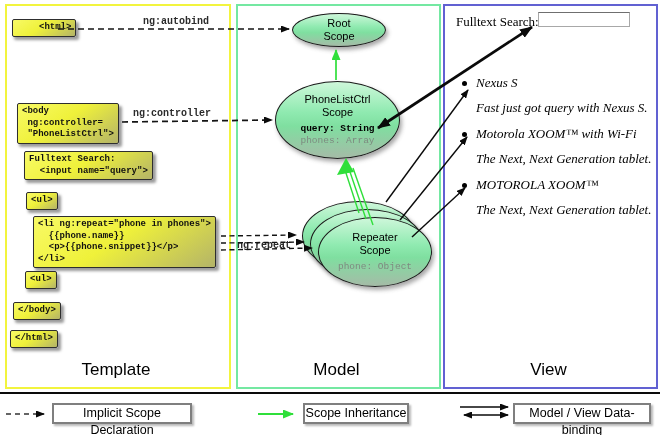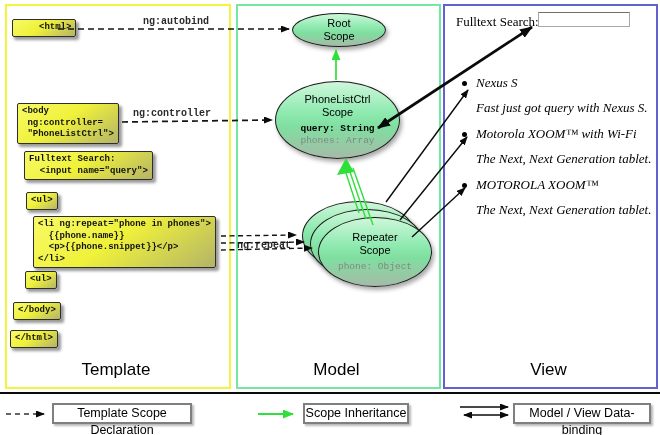--- a/index.html
+++ b/index.html
@@ -126,21 +126,21 @@
     <div class="view-item">
       <div class="view-item-title">
         <span class="bullet-dot"></span>
         <span>MOTOROLA XOOM™</span>
       </div>
       <div class="view-item-desc">The Next, Next Generation tablet.</div>
     </div>
   </div>
 
   <div class="separator"></div>
-  <div class="legend-box lg-implicit">Template Scope Declaration</div>
+  <div class="legend-box lg-implicit">Implicit Scope Declaration</div>
   <div class="legend-box lg-binding">Model / View Data-binding</div>
   <div class="legend-box lg-inherit">Scope Inheritance</div>
 
   <svg class="overlay" viewBox="0 0 660 435">
     <defs>
       <marker id="mb" markerUnits="userSpaceOnUse" markerWidth="9" markerHeight="7" refX="8" refY="3.5" orient="auto">
         <path d="M0,0 L9,3.5 L0,7 Z" fill="#0a0a0a"></path>
       </marker>
       <marker id="mbs" markerUnits="userSpaceOnUse" markerWidth="9" markerHeight="7" refX="8" refY="3.5" orient="auto-start-reverse">
         <path d="M0,0 L9,3.5 L0,7 Z" fill="#0a0a0a"></path>

